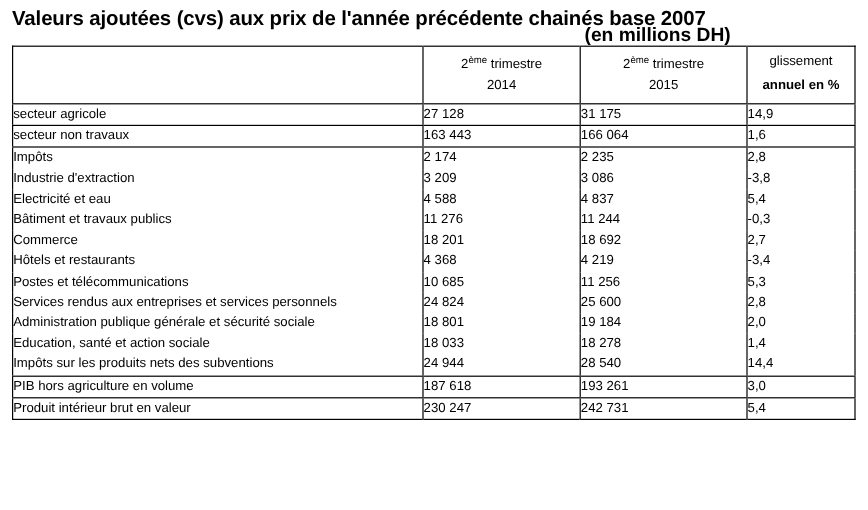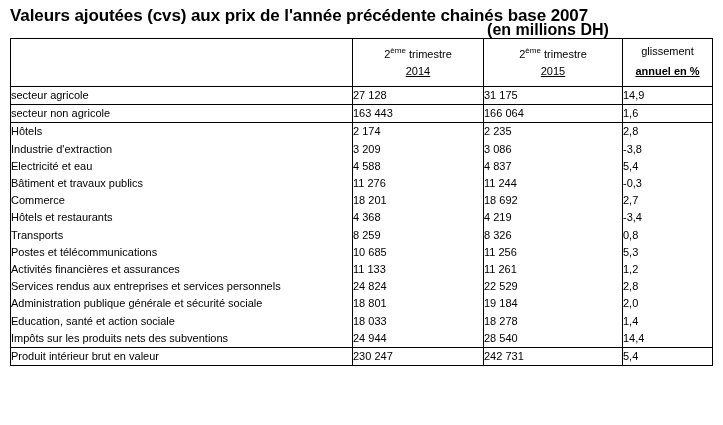--- a/index.html
+++ b/index.html
@@ -72,21 +72,21 @@
   thead th {
     height: 47px;
     text-align: center;
     font-weight: bold;
     font-size: 12px;
     line-height: 1.55;
     border-bottom: 1.6px solid #000;
   }
   thead th.hd-label { border-bottom: 1.6px solid #000; }
   thead th sup { font-size: 8px; vertical-align: super; }
-  .hd-line2 { display: block; text-decoration: underline; }
+  .hd-line2 { display: block; }
   .hd-pct   { font-size: 11px; font-weight: bold; line-height: 2.0; }
 
   
   tbody td {
     height: 17.2px;
     line-height: 17.2px;
   }
   td.lbl {
     padding-left: 4px;
     white-space: nowrap;
@@ -134,27 +134,27 @@
     </tr>
   </thead>
   <tbody id="table-body">
       <tr class="r-total rule-bottom">
         <td class="lbl">secteur agricole</td>
         <td class="num sep-l">27 128</td>
         <td class="num sep-l">31 175</td>
         <td class="num sep-l">14,9</td>
       </tr>
       <tr class="r-total rule-bottom">
-        <td class="lbl">secteur non agricole</td>
+        <td class="lbl">secteur non travaux</td>
         <td class="num sep-l">163 443</td>
         <td class="num sep-l">166 064</td>
         <td class="num sep-l">1,6</td>
       </tr>
       <tr>
-        <td class="lbl indent">Hôtels</td>
+        <td class="lbl indent">Impôts</td>
         <td class="num sep-l">2 174</td>
         <td class="num sep-l">2 235</td>
         <td class="num sep-l">2,8</td>
       </tr>
       <tr>
         <td class="lbl indent">Industrie d'extraction</td>
         <td class="num sep-l">3 209</td>
         <td class="num sep-l">3 086</td>
         <td class="num sep-l">-3,8</td>
       </tr>
@@ -176,61 +176,55 @@
         <td class="num sep-l">18 692</td>
         <td class="num sep-l">2,7</td>
       </tr>
       <tr>
         <td class="lbl indent">Hôtels et restaurants</td>
         <td class="num sep-l">4 368</td>
         <td class="num sep-l">4 219</td>
         <td class="num sep-l">-3,4</td>
       </tr>
       <tr>
-        <td class="lbl indent">Transports</td>
-        <td class="num sep-l">8 259</td>
-        <td class="num sep-l">8 326</td>
-        <td class="num sep-l">0,8</td>
-      </tr>
-      <tr>
         <td class="lbl indent">Postes et télécommunications</td>
         <td class="num sep-l">10 685</td>
         <td class="num sep-l">11 256</td>
         <td class="num sep-l">5,3</td>
       </tr>
       <tr>
-        <td class="lbl indent">Activités financières et assurances</td>
-        <td class="num sep-l">11 133</td>
-        <td class="num sep-l">11 261</td>
-        <td class="num sep-l">1,2</td>
-      </tr>
-      <tr>
         <td class="lbl indent">Services rendus aux entreprises et services personnels</td>
         <td class="num sep-l">24 824</td>
-        <td class="num sep-l">22 529</td>
+        <td class="num sep-l">25 600</td>
         <td class="num sep-l">2,8</td>
       </tr>
       <tr>
         <td class="lbl indent">Administration publique générale et sécurité sociale</td>
         <td class="num sep-l">18 801</td>
         <td class="num sep-l">19 184</td>
         <td class="num sep-l">2,0</td>
       </tr>
       <tr>
         <td class="lbl indent">Education, santé et action sociale</td>
         <td class="num sep-l">18 033</td>
         <td class="num sep-l">18 278</td>
         <td class="num sep-l">1,4</td>
       </tr>
       <tr class="rule-bottom">
         <td class="lbl">Impôts sur les produits nets des subventions</td>
         <td class="num sep-l">24 944</td>
         <td class="num sep-l">28 540</td>
         <td class="num sep-l">14,4</td>
       </tr>
+      <tr class="r-total rule-bottom">
+        <td class="lbl">PIB hors agriculture en volume</td>
+        <td class="num sep-l">187 618</td>
+        <td class="num sep-l">193 261</td>
+        <td class="num sep-l">3,0</td>
+      </tr>
       <tr class="r-total">
         <td class="lbl">Produit intérieur brut en valeur</td>
         <td class="num sep-l">230 247</td>
         <td class="num sep-l">242 731</td>
         <td class="num sep-l">5,4</td>
       </tr>
     </tbody>
 </table>
 
 </body></html>

